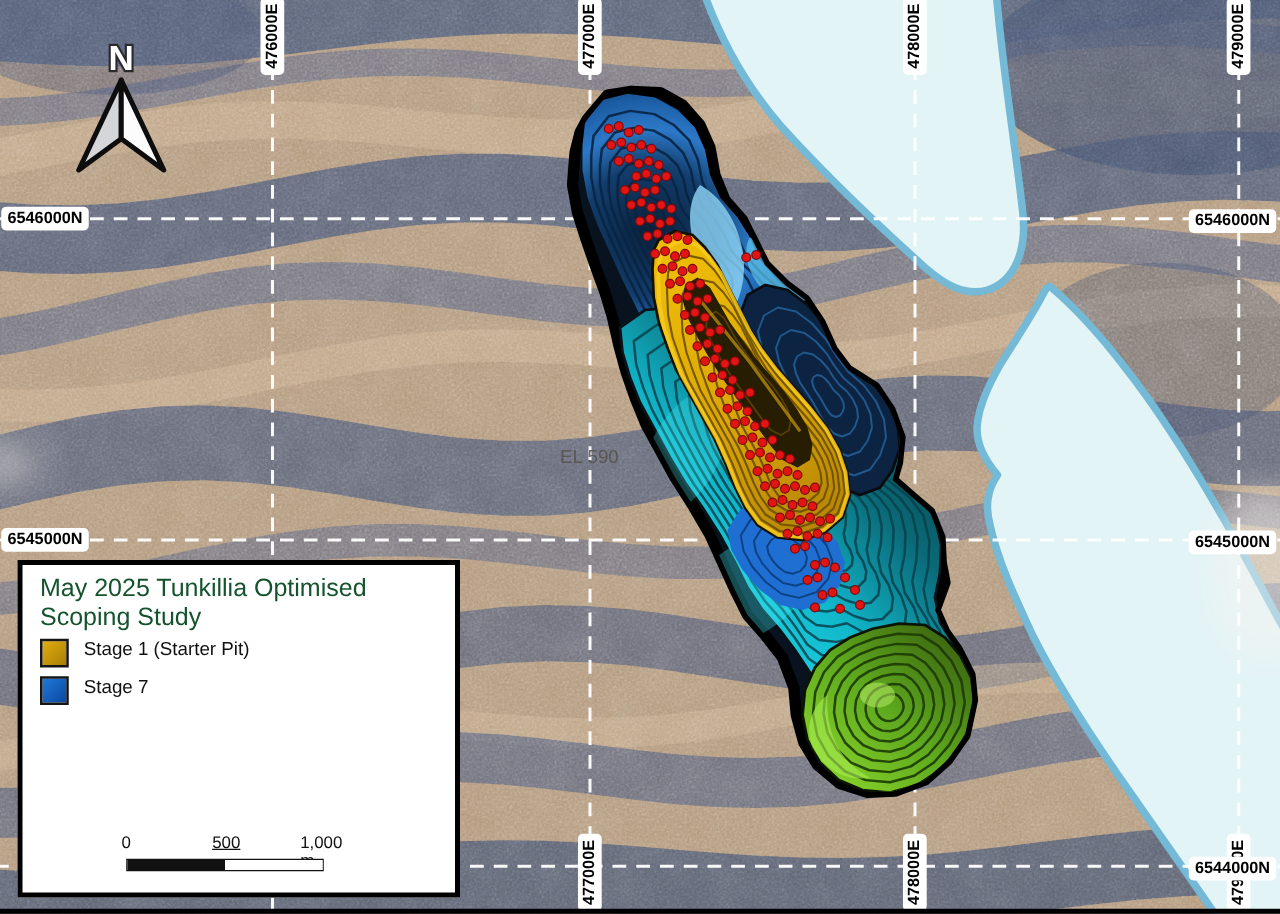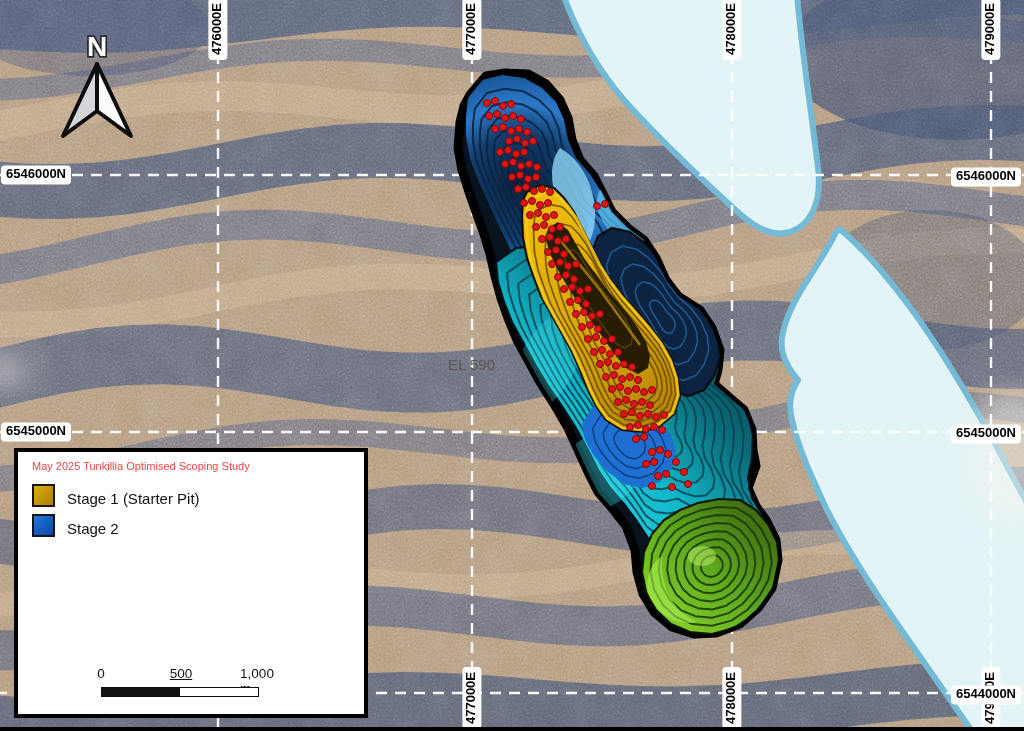--- a/index.html
+++ b/index.html
@@ -4,22 +4,22 @@
 <style>
   html,body{margin:0;padding:0;background:#222;}
   #stage{position:relative;width:1024px;height:731px;overflow:hidden;background:#b1977a;font-family:"Liberation Sans",sans-serif;}
   #map{position:absolute;left:0;top:0;}
   #grid-labels{position:absolute;left:0;top:0;width:100%;height:100%;pointer-events:none;}
   .pill{position:absolute;background:#fff;color:#000;font:bold 13px/1.25 "Liberation Sans",sans-serif;
         padding:1px 5px 2px 5px;border-radius:4px;white-space:nowrap;transform:translate(-50%,-50%);}
   .pill.east{transform:translate(-50%,-50%) rotate(-90deg);}
   .legend{position:absolute;left:14px;top:448px;width:354px;height:270px;background:#fff;
           border:4px solid #000;box-sizing:border-box;}
-  .legend-title{margin:8px 10px 5px 14px;font-size:11px;color:#ef4444;}
-  .lrow{display:flex;align-items:flex-end;height:30px;padding-left:14px;}
+  .legend-title{margin:8px 10px 5px 14px;font-size:20px;color:#14532d;}
+  .lrow{display:flex;align-items:flex-start;height:30px;padding-left:14px;}
   .lswatch{width:23px;height:23px;margin-right:12px;border:2px solid #151515;box-sizing:border-box;flex:none;}
   .lswatch.wrf{border:3px solid #aacfdc;}
   .lswatch.dot{border:none;border-radius:50%;width:19px;height:19px;margin-left:2px;margin-right:14px;}
   .llabel{font-size:15px;color:#111;}
   .scalebar{position:absolute;left:83px;top:214px;width:180px;height:40px;font-size:13.5px;color:#111;}
   .sb-label{position:absolute;top:0;transform:translateX(-50%);}
   .sb-bar{position:absolute;top:21px;left:0;width:156px;height:8px;border:1.5px solid #111;display:flex;}
   .sb-seg{height:100%;width:50%;}
   .bottom-frame{position:absolute;left:0;bottom:0;width:100%;height:4px;background:#000;}
 </style>
@@ -347,21 +347,21 @@
 
   <div class="legend">
     <div class="legend-title">May 2025 Tunkillia Optimised Scoping Study</div>
     <div id="legend-items">
         <div class="lrow">
           <span class="lswatch " style="background: linear-gradient(135deg, rgb(226, 172, 16), rgb(168, 127, 6));"></span>
           <span class="llabel">Stage 1 (Starter Pit)</span>
         </div>
         <div class="lrow">
           <span class="lswatch " style="background: linear-gradient(135deg, rgb(29, 122, 216), rgb(13, 71, 161));"></span>
-          <span class="llabel">Stage 2</span>
+          <span class="llabel">Stage 7</span>
         </div>
       </div>
     <div class="scalebar">
       <div id="sb-labels">
           <span class="sb-label" style="left: 0px;">0</span>
           <span class="sb-label" style="left: 80px; text-decoration: underline;">500</span>
           <span class="sb-label" style="left: 156px;">1,000 m</span>
         </div>
       <div class="sb-bar">
         <div class="sb-seg" style="background:#111"></div>

